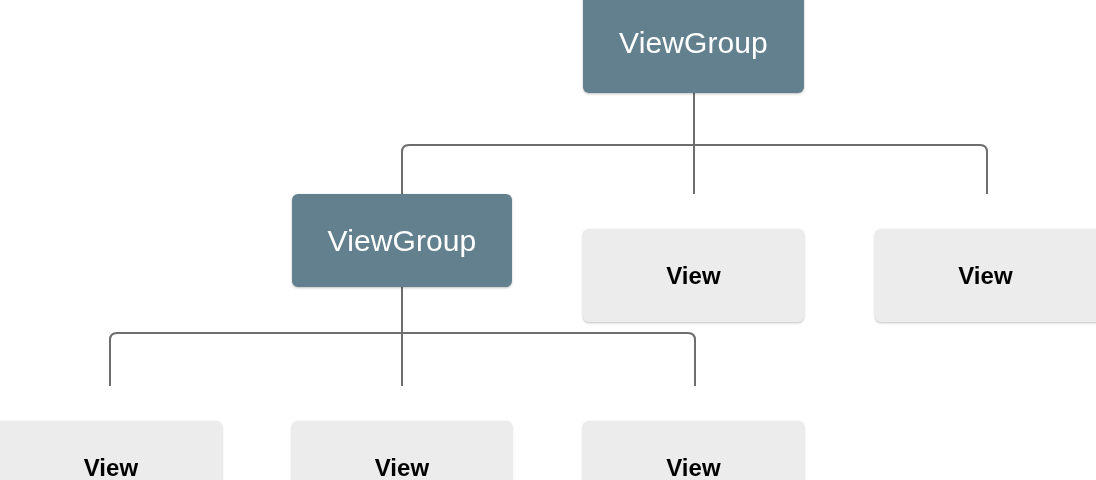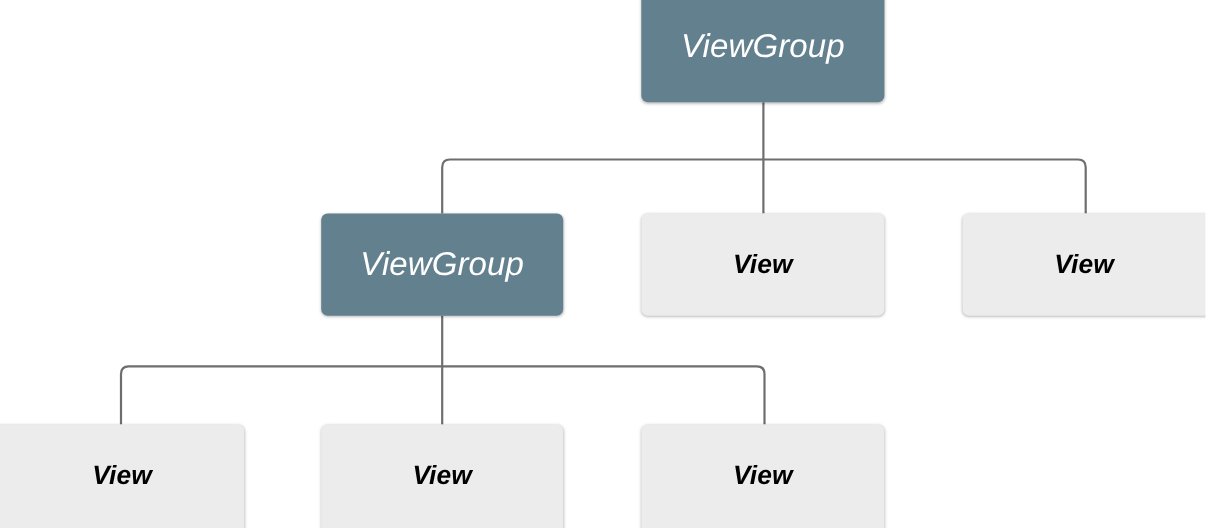--- a/index.html
+++ b/index.html
@@ -9,21 +9,20 @@
   }
   body {
     font-family: "Liberation Sans", sans-serif;
   }
   #diagram-canvas {
     position: relative;
     width: 1096px;
     height: 480px;
     background: #ffffff;
     overflow: hidden;
-    font-style: italic;
   }
   #connector-layer {
     position: absolute;
     left: 0;
     top: 0;
     width: 1096px;
     height: 480px;
   }
   .node {
     position: absolute;
@@ -42,20 +41,21 @@
     font-weight: 400;
     font-size: 30px;
     letter-spacing: 0.1px;
   }
   .node-view {
     background: #ececec;
     color: #000000;
     font-weight: 700;
     font-size: 24px;
     letter-spacing: 0.1px;
+    margin-top: 35px;
   }
   .node-label {
     pointer-events: none;
     white-space: nowrap;
   }
 </style>
 </head>
 <body>
 
 <div id="diagram-canvas">

